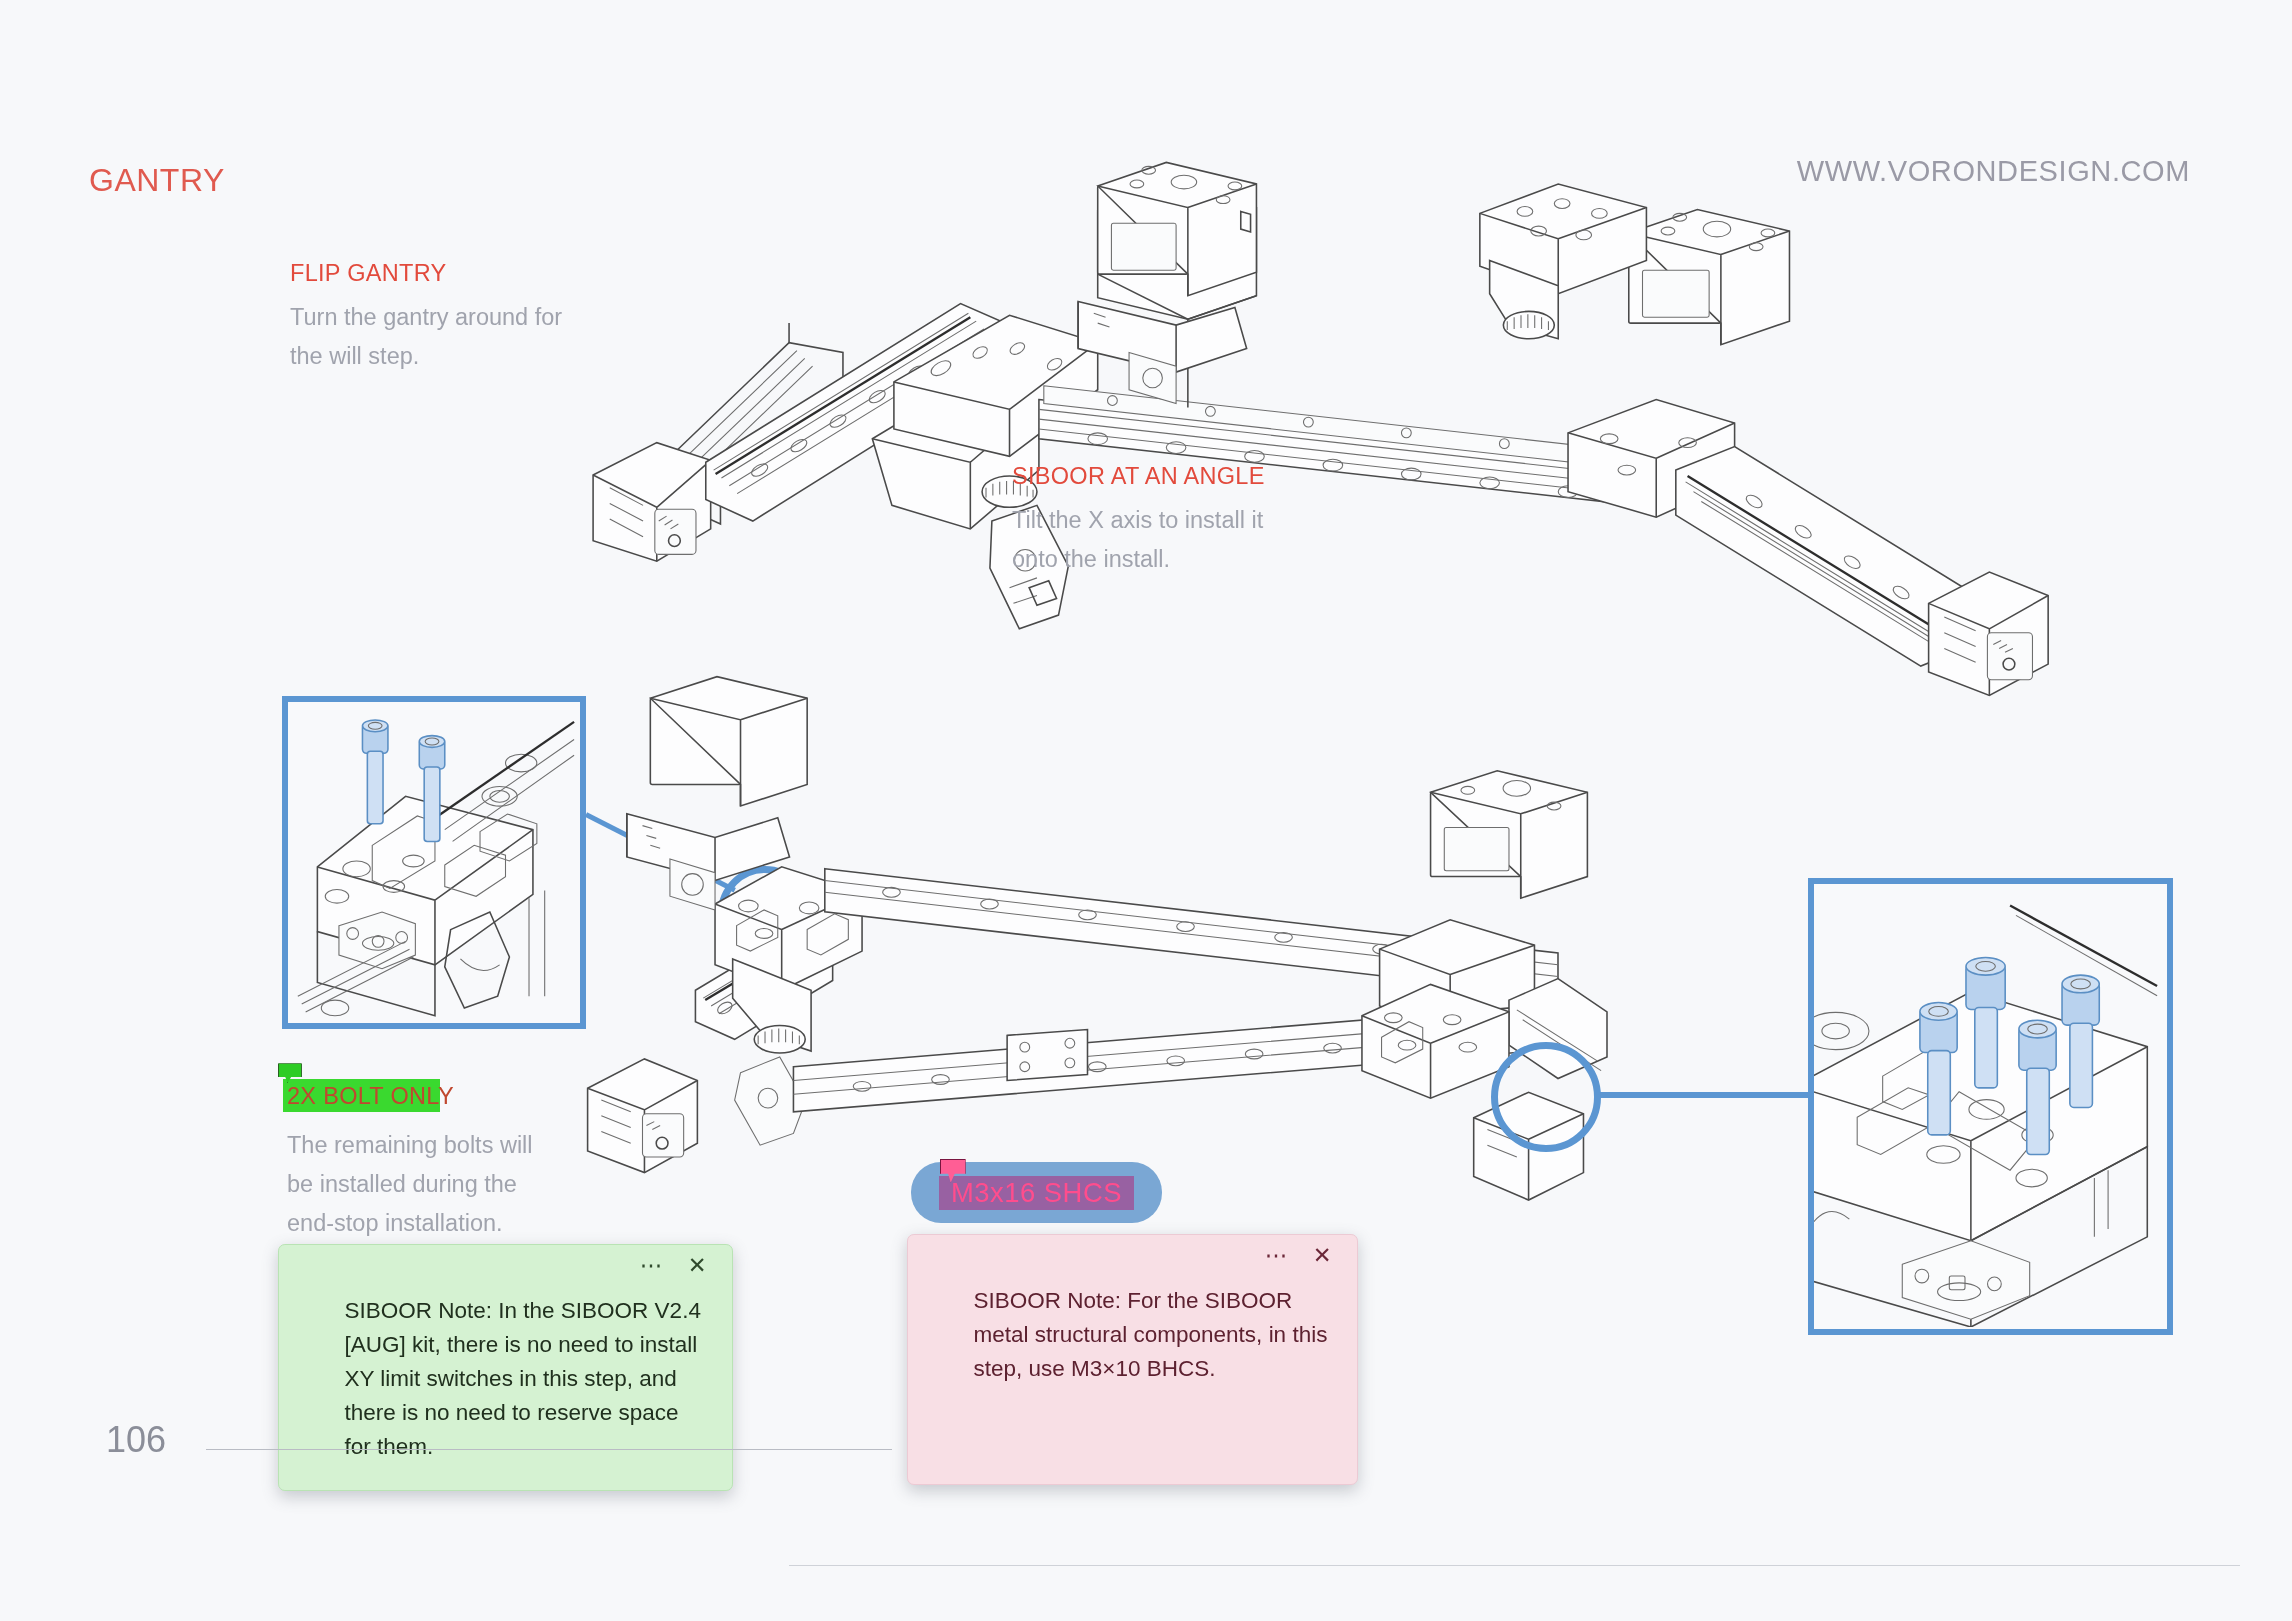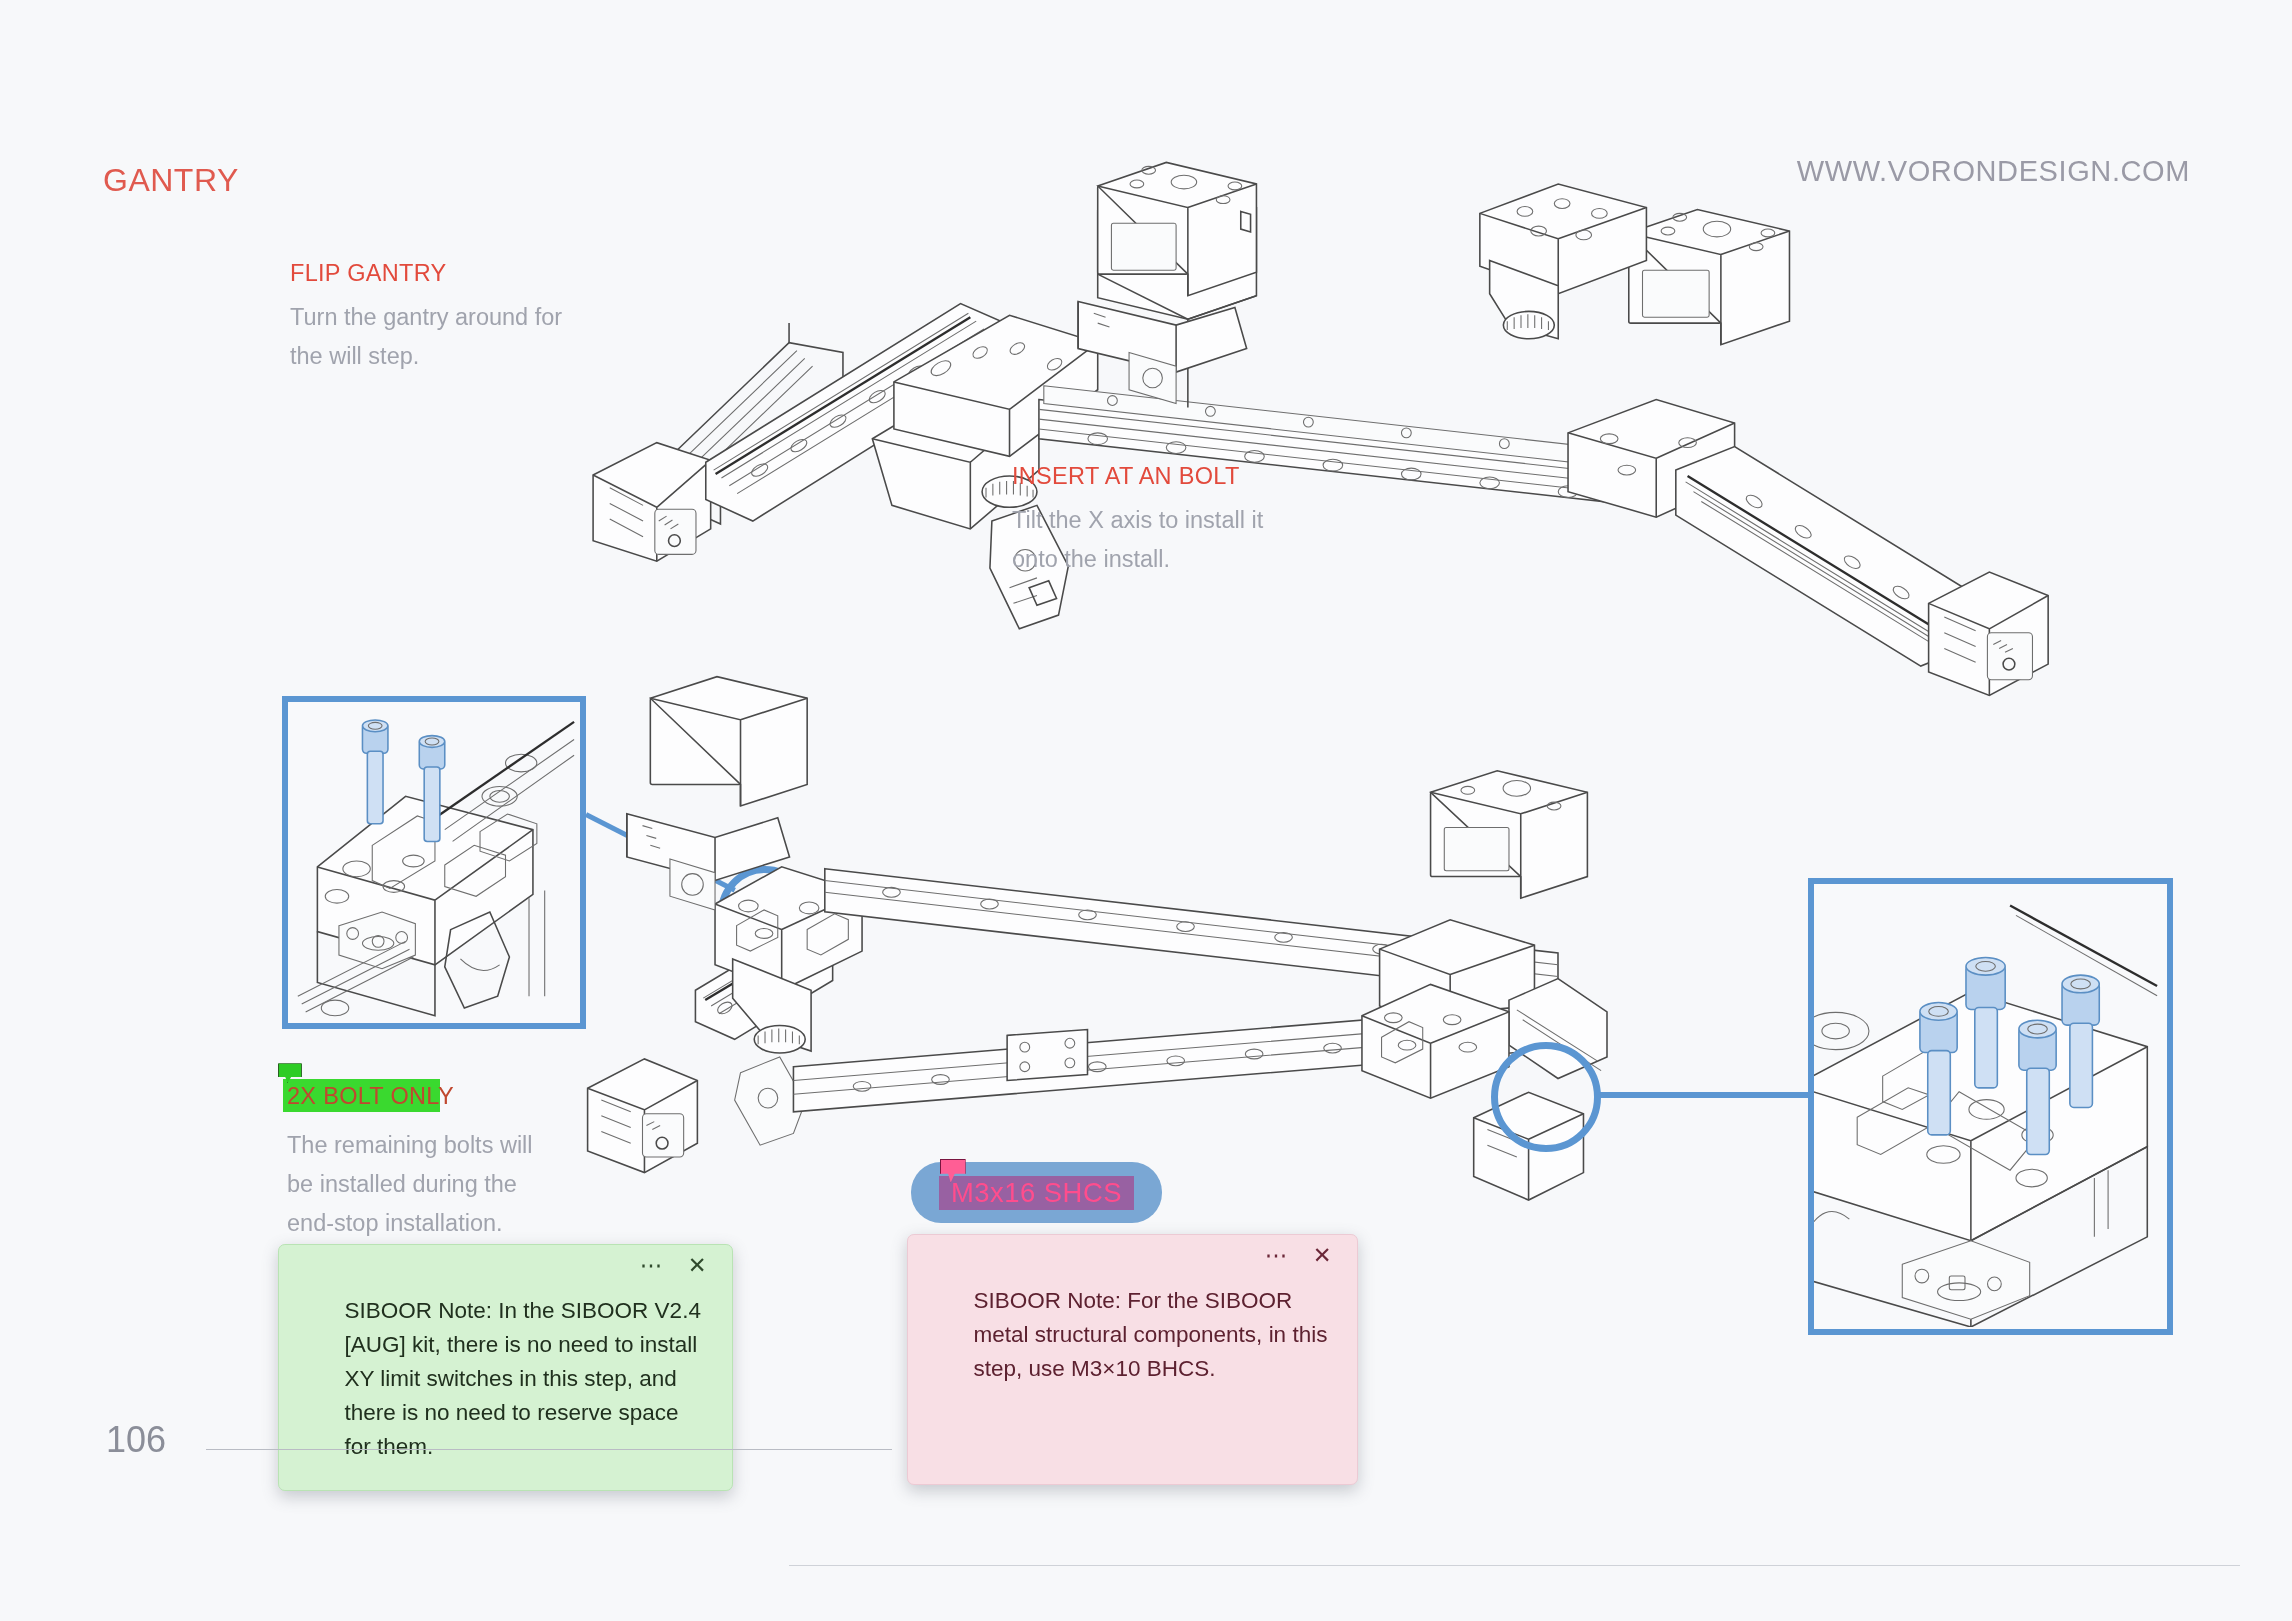--- a/index.html
+++ b/index.html
@@ -10,21 +10,21 @@
     position:relative;
     overflow:hidden;
   }
   .page {
     position:absolute; inset:0;
     background:#f7f8fa;
   }
 
   
   #page-title {
-    position:absolute; left:103px; top:162px;
+    position:absolute; left:89px; top:162px;
     font-size:32px; letter-spacing:0.5px;
     color:#e05a4f; font-weight:400;
   }
   #site-url {
     position:absolute; right:103px; top:155px;
     font-size:29px; letter-spacing:0.6px;
     color:#9a9aa6; font-weight:400;
   }
 
   
@@ -327,21 +327,21 @@
     </svg>
   </div>
 
   <div class="callout" id="callout-flip">
     <div class="c-head">FLIP GANTRY</div>
     <div class="c-line">Turn the gantry around for</div>
     <div class="c-line">the will step.</div>
   </div>
 
   <div class="callout" id="callout-insert">
-    <div class="c-head">INSERT AT AN BOLT</div>
+    <div class="c-head">SIBOOR AT AN ANGLE</div>
     <div class="c-line">Tilt the X axis to install it</div>
     <div class="c-line">onto the install.</div>
   </div>
 
   <div class="detail-box" id="detail-left">
     <svg width="290" height="320" viewBox="0 0 296 326">
 
       <path class="fc" d="M30 168 L120 96 L250 130 L250 196 L150 268 L30 234 Z"></path>
       <path class="ln" d="M30 168 L150 202 L150 268 M150 202 L250 130"></path>
 

